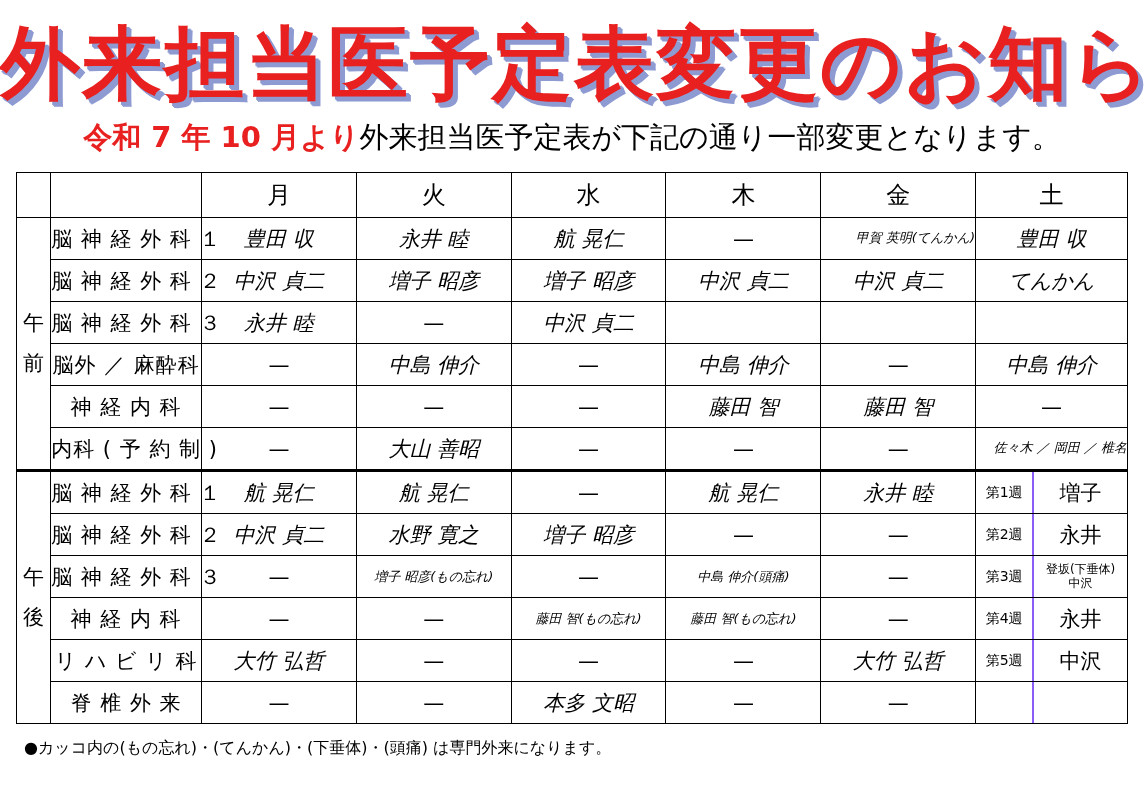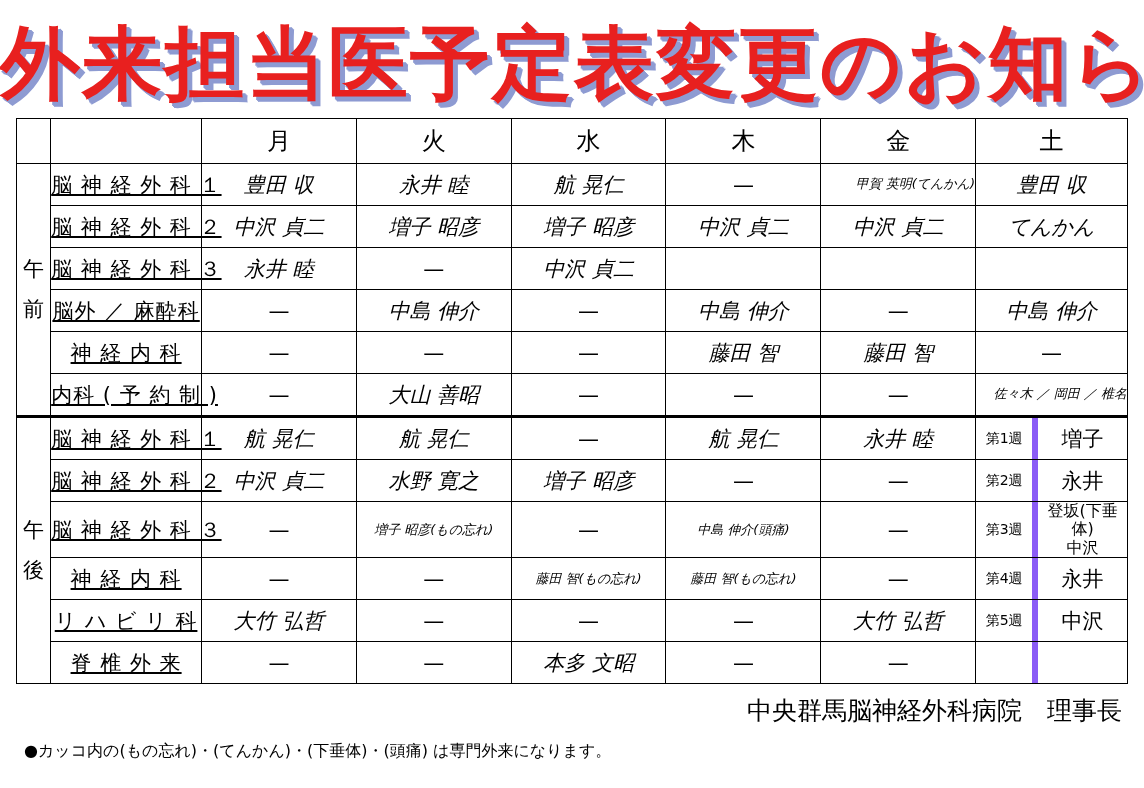--- a/index.html
+++ b/index.html
@@ -85,21 +85,20 @@
   }
   td.period {
     font-size: 20px;
     letter-spacing: 0;
     line-height: 1.9;
   }
   td.dept {
     font-size: 17px;
     letter-spacing: 1px;
     white-space: nowrap;
-    text-decoration: underline;
   }
   td.name {
     font-size: 22px;
     font-style: italic;
   }
   td.name.small {
     font-size: 13px;
   }
   td.name.xsmall {
     font-size: 13px;
@@ -117,35 +116,35 @@
   }
   .sat-inner {
     display: flex;
     width: 100%;
     height: 100%;
     align-items: stretch;
   }
   .sat-week {
     width: 56px;
     flex: 0 0 56px;
-    border-right: 6px solid #8b5cf6;
+    border-right: 2px solid #8b5cf6;
     display: flex;
     align-items: center;
     justify-content: center;
     font-size: 14px;
   }
   .sat-name {
     flex: 1;
     display: flex;
     align-items: center;
     justify-content: center;
     font-size: 21px;
   }
   .sat-name.xsmall {
-    font-size: 16px;
+    font-size: 12px;
     line-height: 1.15;
   }
 
   
   tr.pm-start > td {
     border-top: 3px solid #000;
   }
 
   
   .footer-right {
@@ -162,20 +161,23 @@
     white-space: nowrap;
   }
 </style>
 </head>
 <body>
 
 <div class="page">
 
   <div class="title">外来担当医予定表変更のお知らせ</div>
 
+  <div class="subtitle">
+    <span class="red">令和 7 年 10 月より</span><span class="blk">外来担当医予定表が下記の通り一部変更となります。</span>
+  </div>
 
   <div class="table-wrap">
     <table class="schedule">
       <colgroup>
         <col class="c-period">
         <col class="c-dept">
         <col class="c-day">
         <col class="c-day">
         <col class="c-day">
         <col class="c-day">
@@ -338,16 +340,15 @@
               <div class="sat-week"></div>
               <div class="sat-name"></div>
             </div>
           </td>
         </tr>
 
       </tbody>
     </table>
   </div>
 
-  <div class="footer-right">中央群馬脳神経外科病院　理事長</div>
   <div class="footer-note">●カッコ内の(もの忘れ)・(てんかん)・(下垂体)・(頭痛) は専門外来になります。</div>
 
 </div>
 
 </body></html>

